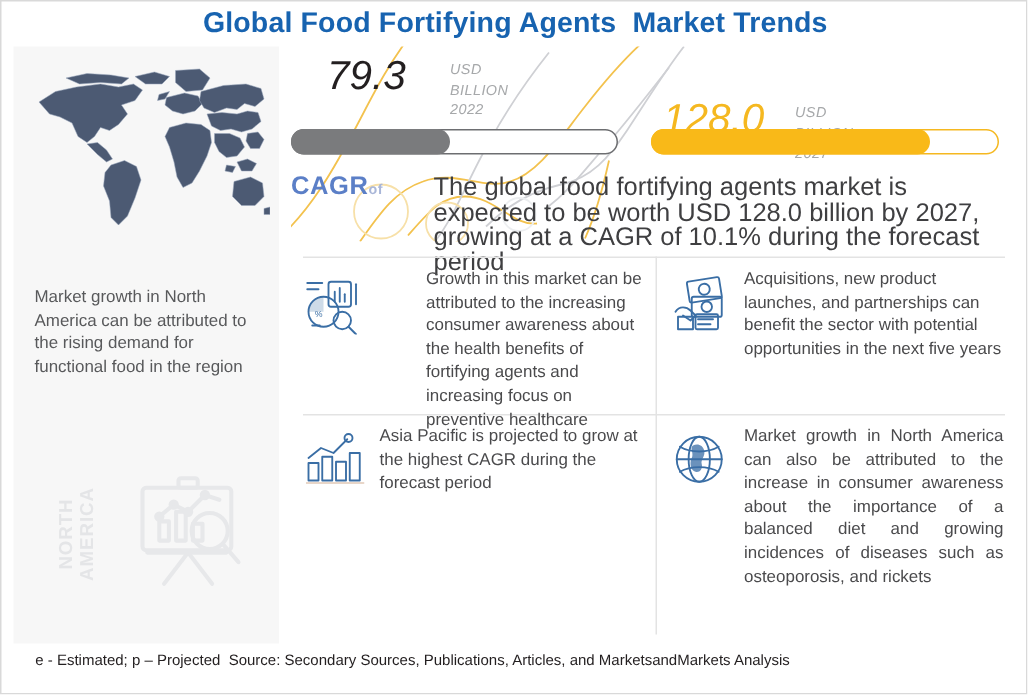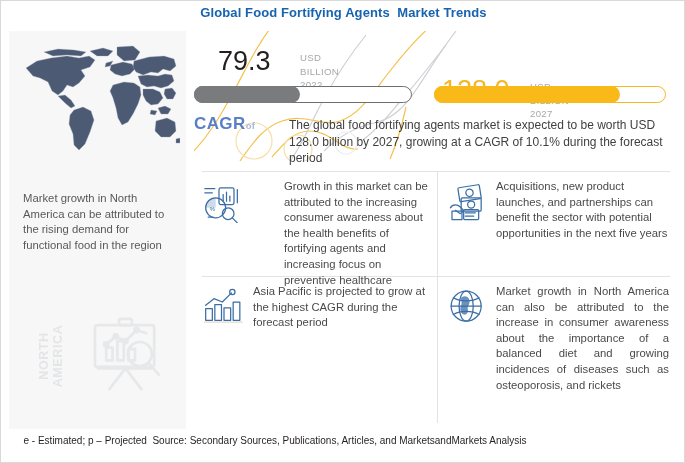--- a/index.html
+++ b/index.html
@@ -14,21 +14,21 @@
     position:absolute;left:0;top:0;width:685px;height:463px;
     border:1px solid #d9d9d9;
     box-sizing:border-box;
     background:#ffffff;
   }
 
   
   .title{
     position:absolute;left:0;top:4px;width:685px;
     text-align:center;
-    font-size:13px;font-weight:bold;color:#1763b0;
+    font-size:19px;font-weight:bold;color:#1763b0;
     letter-spacing:.1px;
     white-space:pre;
   }
 
   
   .left-panel{
     position:absolute;left:8px;top:30px;width:177px;height:398px;
     background:#f7f7f7;
   }
   .map-wrap{
@@ -55,21 +55,21 @@
   .na-icon svg{display:block;width:100%;height:100%;}
 
   
   .right-wrap{
     position:absolute;left:193px;top:30px;width:484px;height:398px;
   }
   .deco{position:absolute;left:0;top:0;width:484px;height:130px;pointer-events:none;}
   .deco svg{display:block;width:100%;height:100%;}
 
   
-  .stat{position:absolute;top:15px;}
+  .stat{position:absolute;top:4px;font-style:italic;}
   .stat.left{left:24px;}
   .stat.right{left:248px;margin-top:29px;}
   .stat .num{
     font-size:27px;line-height:30px;font-weight:400;
   }
   .stat.left .num{color:#231f20;}
   .stat.right .num{color:#f5b820;}
   .stat .unit{
     position:absolute;top:5px;
     font-size:9.6px;line-height:13.5px;color:#a6a8aa;
@@ -91,21 +91,21 @@
   .bar.gray .fill{background:#7a7b7d;}
   .bar.orange .fill{background:#f9b918;}
 
   
   .cagr{position:absolute;left:0px;top:83px;width:90px;text-align:left;}
   .cagr .c1{font-size:17px;font-weight:bold;color:#5b7fc7;letter-spacing:.4px;}
   .cagr .of{font-size:9.5px;font-weight:bold;color:#a9b6d8;}
   .cagr .c2{font-size:21px;color:#5b7fc7;line-height:23px;margin-top:1px;}
   .cagr-desc{
     position:absolute;left:95px;top:86px;width:382px;
-    font-size:12px;line-height:16.5px;color:#3f3f41;
+    font-size:17px;line-height:16.5px;color:#3f3f41;
   }
 
   
   .hline{
     position:absolute;background:#e3e3e3;height:1px;
   }
   .vline{
     position:absolute;background:#e3e3e3;width:1px;
   }
 

